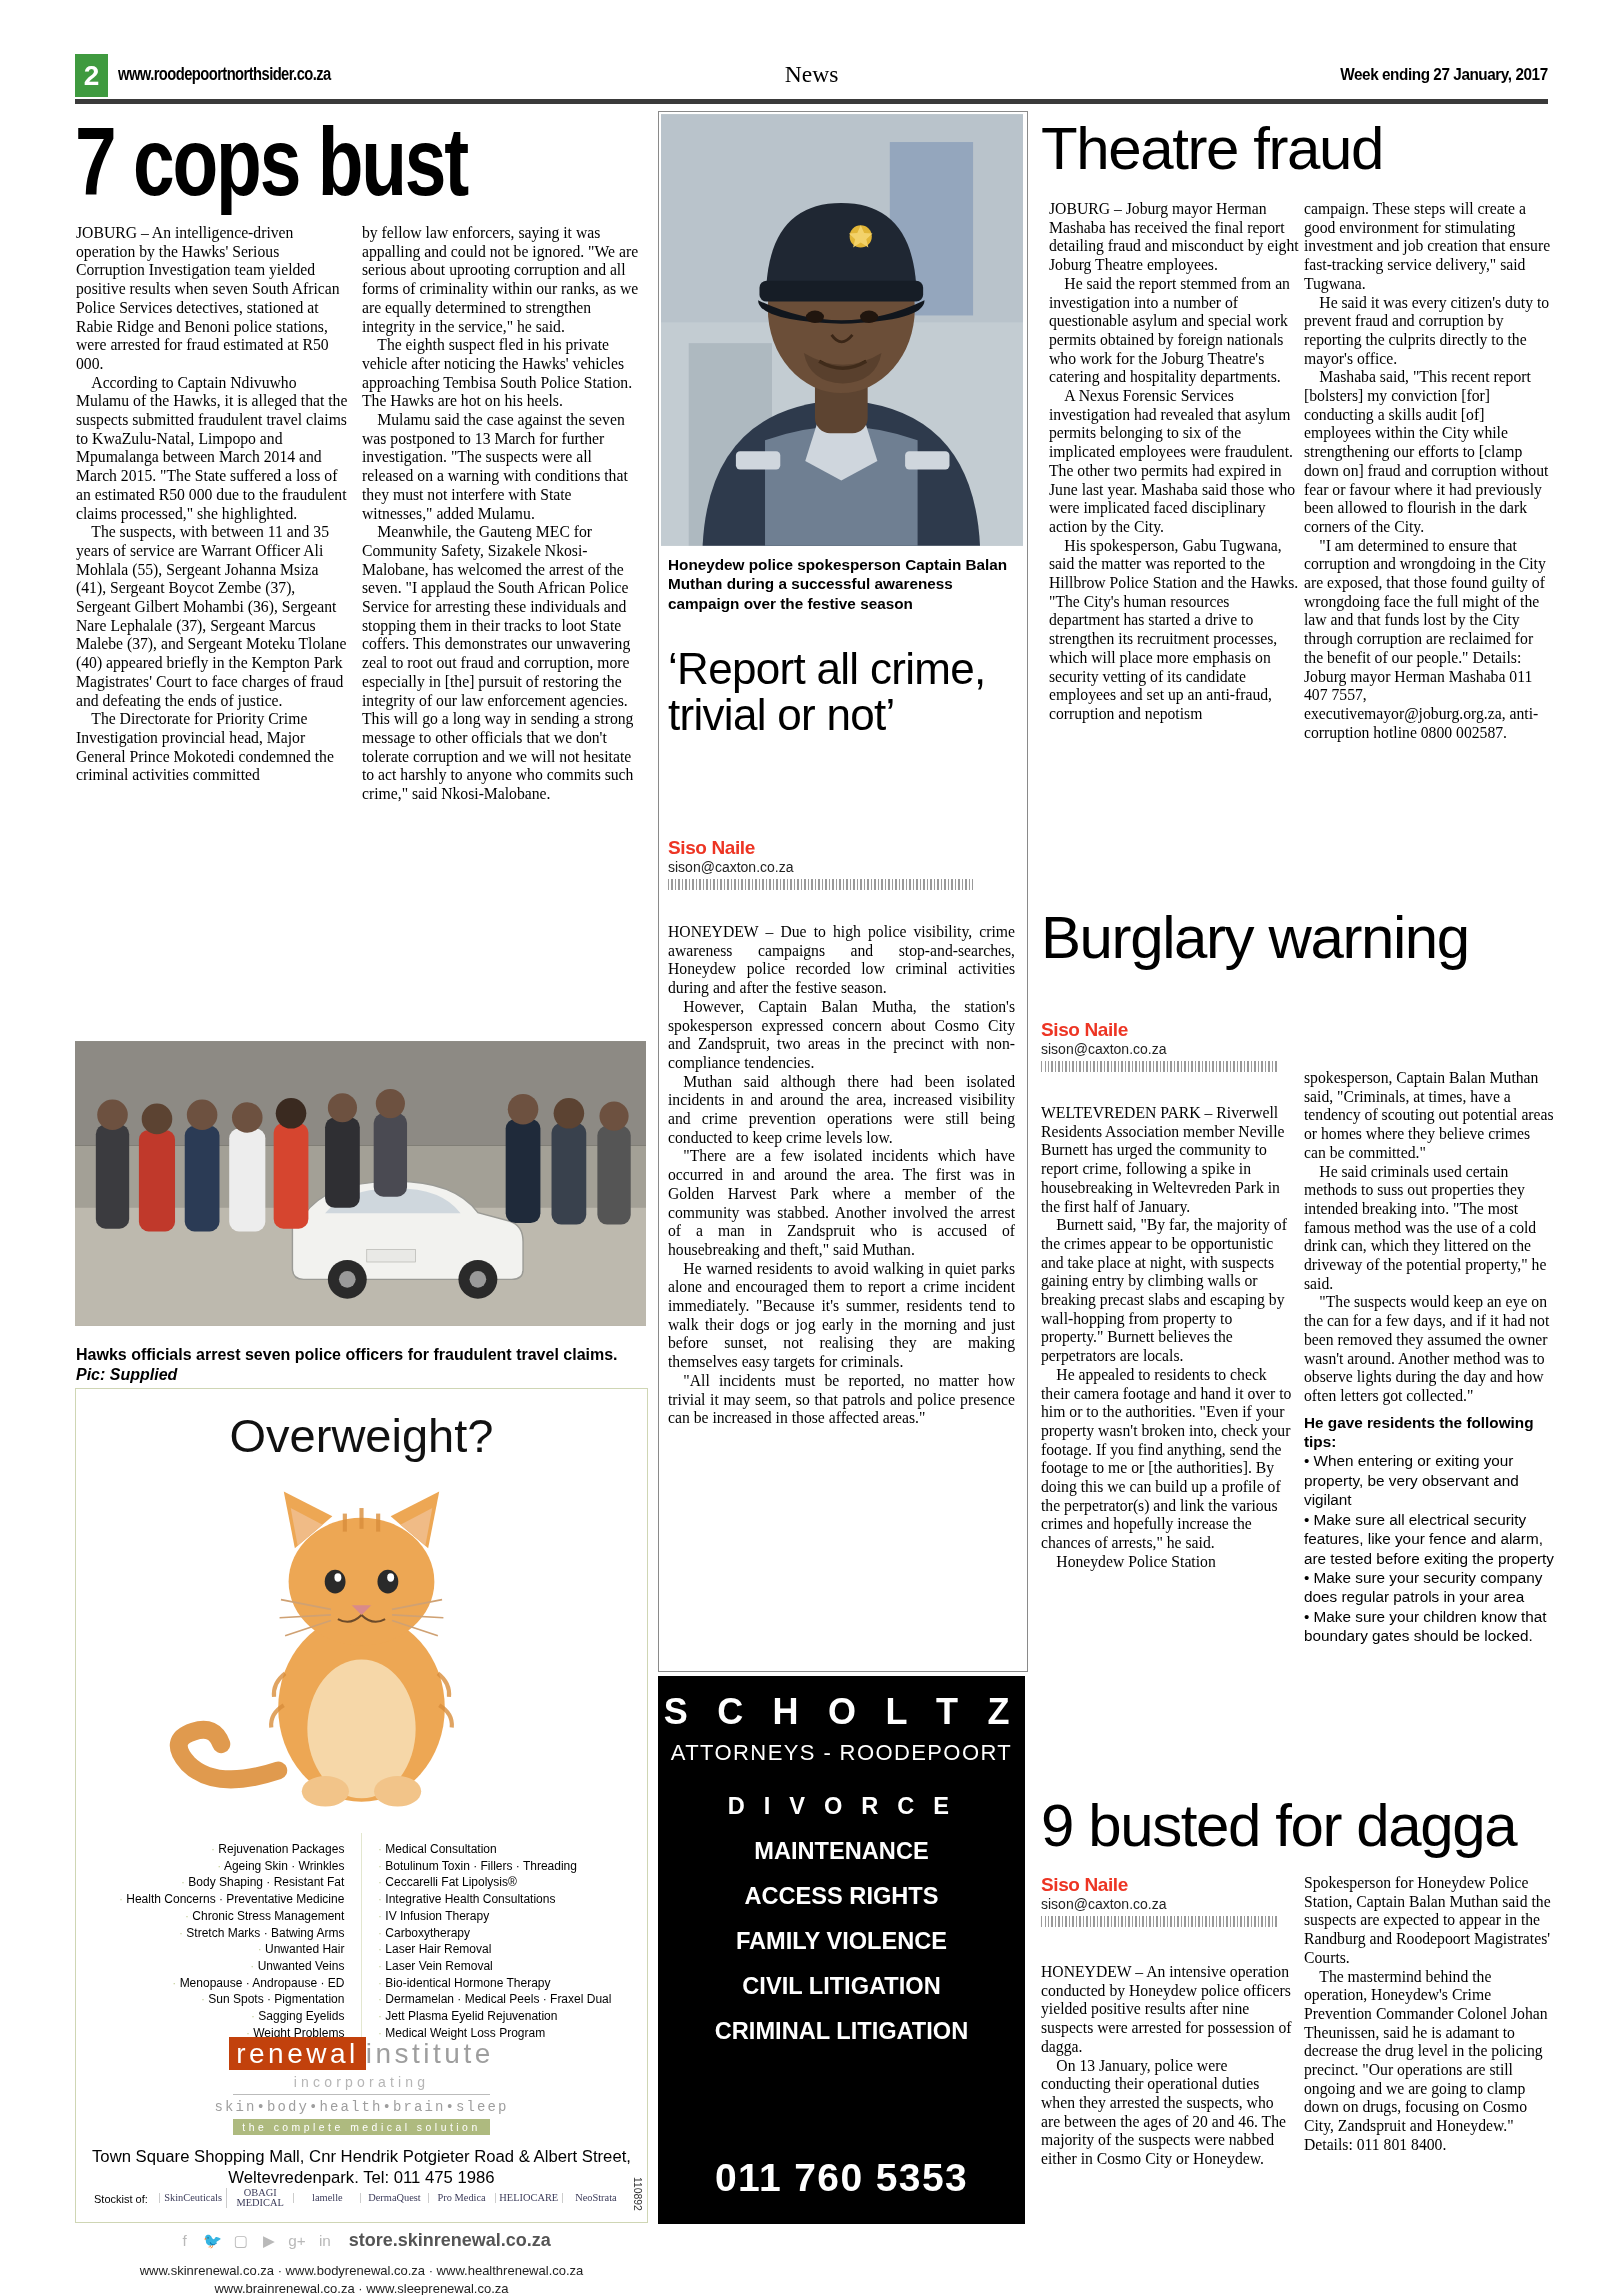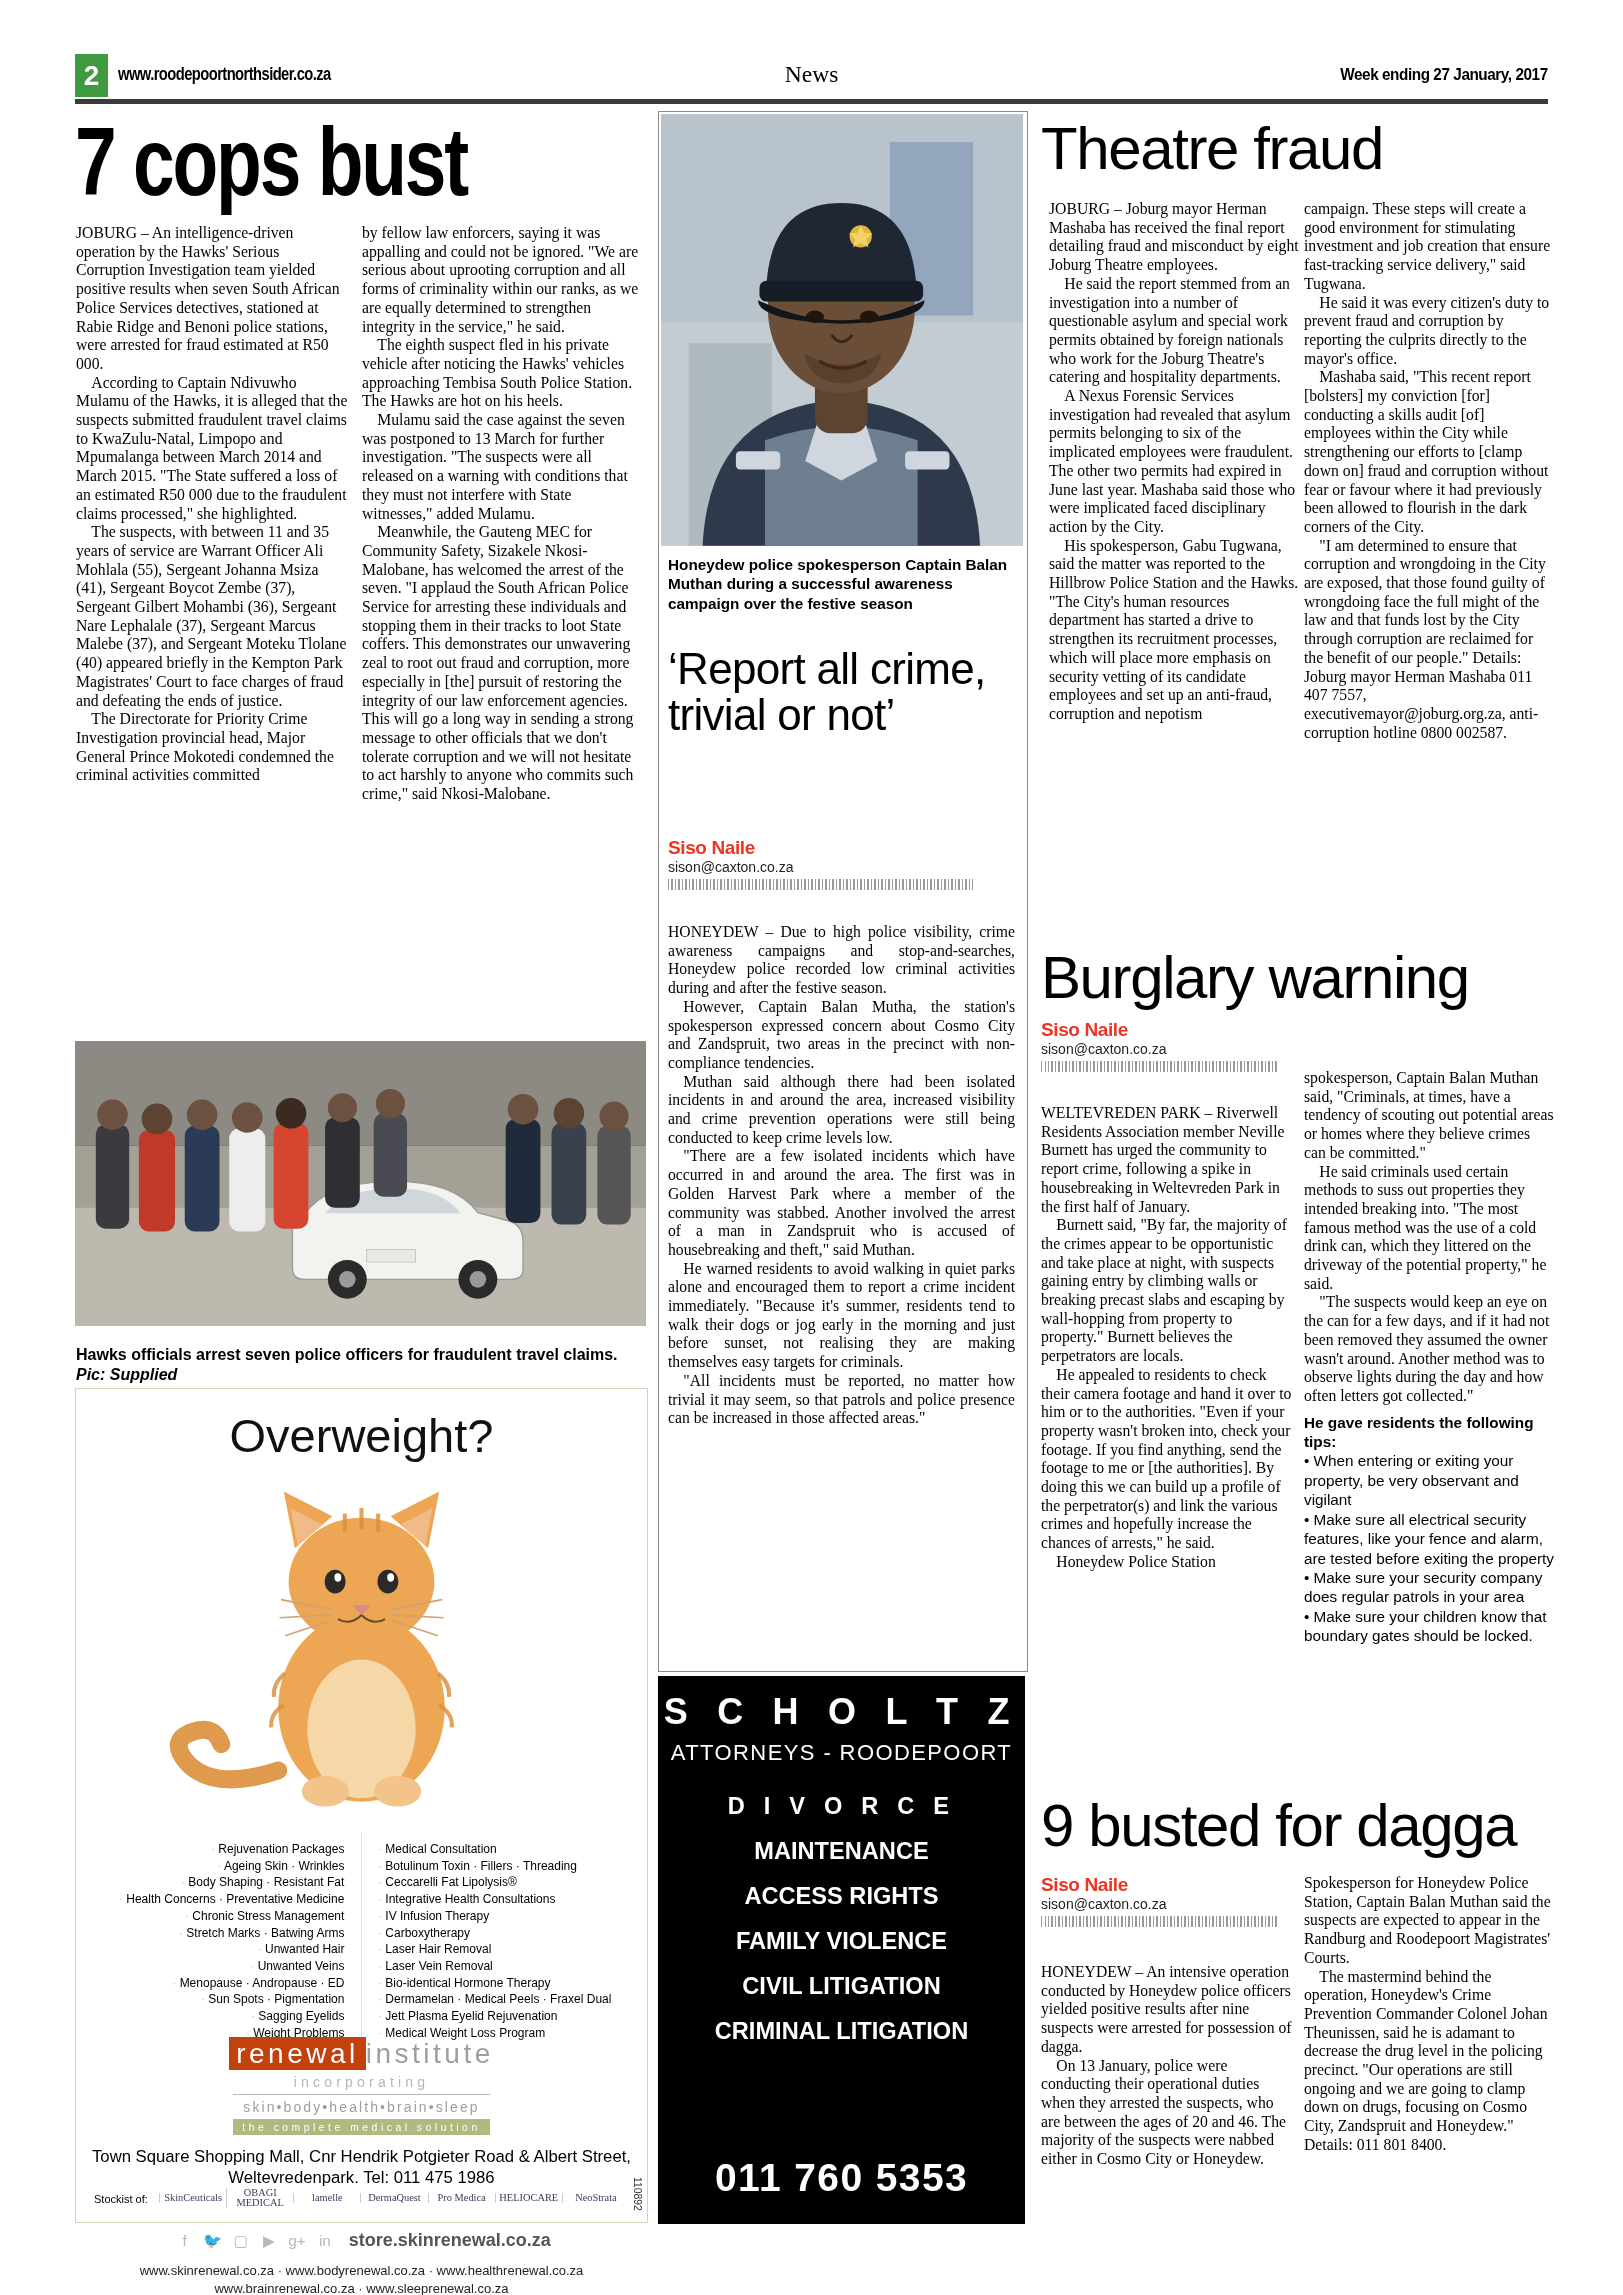--- a/index.html
+++ b/index.html
@@ -48,21 +48,21 @@
   .ad-lists .colR{width:50%;text-align:left;padding-left:8.3px;}
   .ad-lists li{list-style:none;}
   .ad-lists ul{margin:8px;padding:0;}
   .dot{color:#c3cf97;}
   .renewal-logo{position:absolute;left:0;right:0;top:649px;text-align:center;}
   .rl-row1{font-family:"Liberation Sans",sans-serif;font-size:28px;letter-spacing:3.5px;color:#9aa86a;}
   .rl-row1 .box{background:#c2410c;color:#fff;padding:1.4px 7px;}
   .rl-row1 .grey{color:#9e9e9e;}
   .rl-row2{font-family:"Liberation Sans",sans-serif;font-size:14px;letter-spacing:4.2px;color:#b6b6b6;margin-top:4.2px;}
   .rl-rule{width:257px;height:0.7px;background:#bbb;margin:4.2px auto;}
-  .rl-row3{font-family:Liberation Sans, sans-serif;font-size:14px;letter-spacing:2.1px;color:#9e9e9e;}
+  .rl-row3{font-family:Liberation Mono, monospace;font-size:14px;letter-spacing:2.1px;color:#9e9e9e;}
   .rl-row4{display:inline-block;background:#aeba7f;color:#fff;font-family:"Liberation Sans",sans-serif;
      font-size:10.4px;letter-spacing:3.5px;padding:2.1px 9.7px;margin-top:4.2px;}
   .ad-address{position:absolute;left:14px;right:14px;top:757px;text-align:center;
      font-family:"Liberation Sans",sans-serif;font-size:16.7px;line-height:21px;}
   .stockist{position:absolute;left:18px;top:804px;font-family:"Liberation Sans",sans-serif;font-size:11px;}
   .brandstrip{position:absolute;left:83px;right:18px;top:795px;display:flex;align-items:center;gap:0;height:28px;}
   .brandstrip div{flex:1;text-align:center;font-family:"Liberation Serif",serif;font-size:10.4px;color:#3c3c5a;
      border-left:0.7px solid #ccc;line-height:9.7px;}
   .socialrow{position:absolute;left:0;right:0;top:841px;text-align:center;font-family:"Liberation Sans",sans-serif;}
   .sicon{display:inline-block;width:18px;height:18px;margin:0 3.5px;vertical-align:middle;color:#b9b9b9;font-size:15.3px;line-height:18px;}
@@ -96,21 +96,21 @@
   .sch-items div:first-child{letter-spacing:6.2px;}
   .sch-phone{position:absolute;left:0;right:0;bottom:23.6px;text-align:center;font-family:"Liberation Sans",sans-serif;
      font-weight:bold;font-size:39px;letter-spacing:1.4px;}
 
   
   .h-theatre{position:absolute;left:1041px;top:117px;width:555px;
      font-family:"Liberation Sans",sans-serif;font-weight:400;font-size:60px;line-height:64px;letter-spacing:-1.4px;}
   .th-c1{position:absolute;left:1041px;top:200px;width:251px;margin-left:8px;}
   .th-c2{position:absolute;left:1304px;top:200px;width:251px;}
 
-  .h-burglary{position:absolute;left:1041px;top:946px;width:555px;
+  .h-burglary{position:absolute;left:1041px;top:906px;width:555px;
      font-family:"Liberation Sans",sans-serif;font-weight:400;font-size:60px;line-height:64px;letter-spacing:-1.4px;}
   .bg-byline{position:absolute;left:1041px;top:1019px;width:236px;}
   .bg-c1{position:absolute;left:1041px;top:1104px;width:251px;font-family:Liberation Serif, serif;}
   .bg-c2{position:absolute;left:1304px;top:1069px;width:251px;}
   .tips-head{font-family:"Liberation Sans",sans-serif;font-weight:bold;font-size:15.3px;line-height:19.4px;margin-top:7px;}
   .tips-list{font-family:"Liberation Sans",sans-serif;font-size:15.3px;line-height:19.4px;}
   .tips-list div{text-indent:0;}
 
   .h-dagga{position:absolute;left:1041px;top:1794px;width:555px;
      font-family:"Liberation Sans",sans-serif;font-weight:400;font-size:60px;line-height:64px;letter-spacing:-1.4px;}

